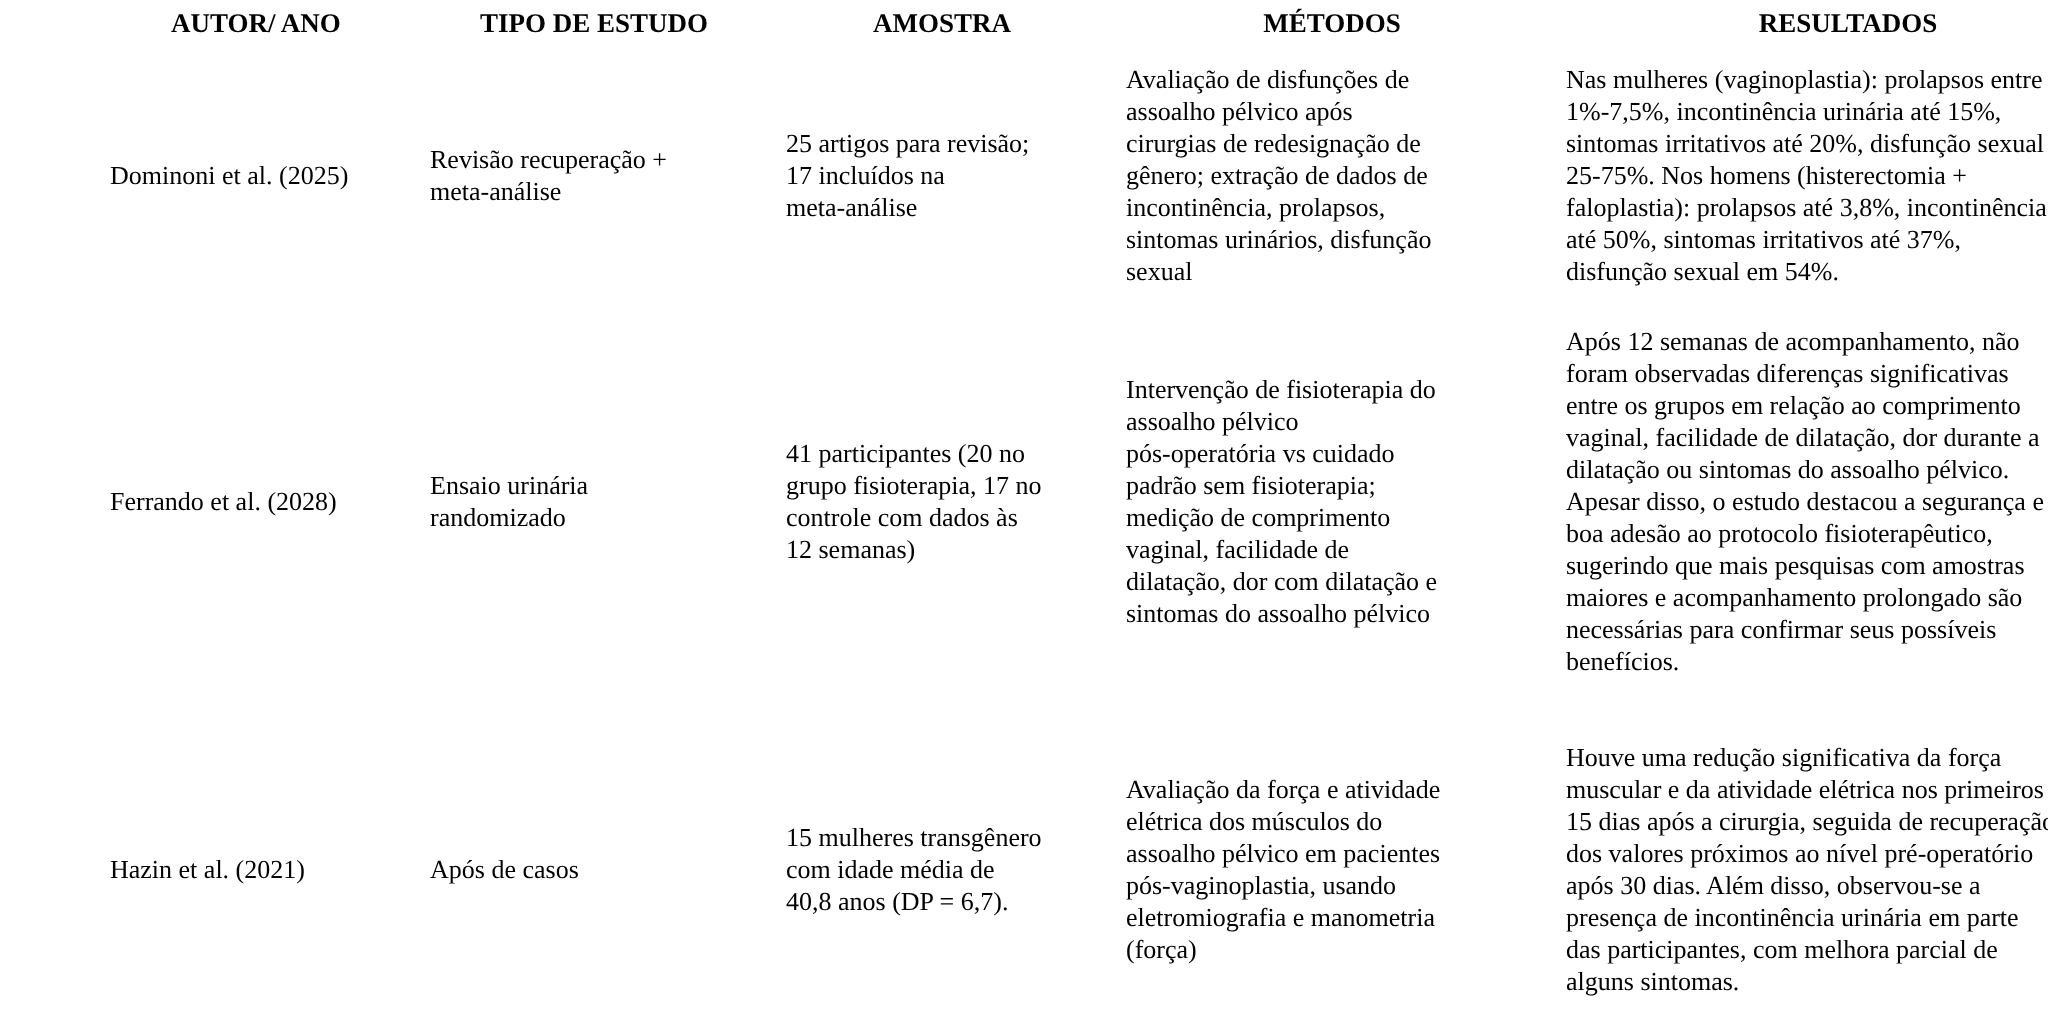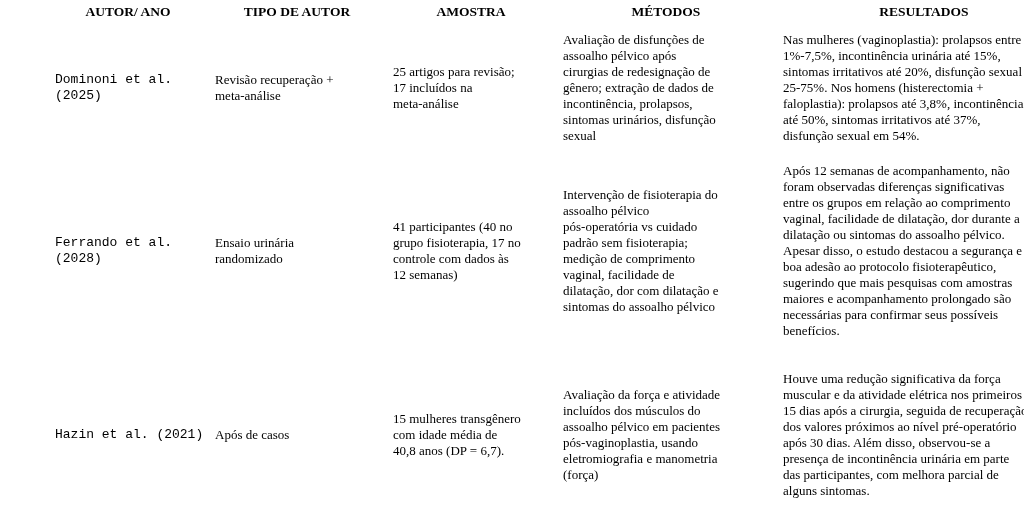--- a/index.html
+++ b/index.html
@@ -31,42 +31,42 @@
     overflow: visible;
   }
   table.studies td {
     font-size: 13px;
     line-height: 16px;
     vertical-align: middle;
     text-align: left;
     white-space: pre-line;
     padding: 0 4px 0 7px;
   }
-  td.col-autor   { padding-left: 9px; font-family: Liberation Mono, monospace; }
+  td.col-autor   { padding-left: 9px; }
   td.col-metodos { padding-left: 6px; }
   td.col-result  { padding-left: 3px; padding-right: 2px; }
   tr.row-1 { height: 124px; }
   tr.row-2 { height: 202px; }
   tr.row-3 { height: 166px; }
 </style>
 </head>
 <body>
 
 <table class="studies">
   <colgroup>
     <col style="width:160px">
     <col style="width:178px">
     <col style="width:170px">
     <col style="width:220px">
     <col style="width:296px">
   </colgroup>
   <thead>
     <tr>
       <th>AUTOR/ ANO</th>
-      <th>TIPO DE AUTOR</th>
+      <th>TIPO DE ESTUDO</th>
       <th>AMOSTRA</th>
       <th>MÉTODOS</th>
       <th>RESULTADOS</th>
     </tr>
   </thead>
   <tbody>
     <tr class="row-1">
       <td class="col-autor">Dominoni et al. (2025)</td>
       <td class="col-tipo">Revisão recuperação +
 meta-análise</td>
@@ -85,21 +85,21 @@
 sintomas irritativos até 20%, disfunção sexual
 25-75%. Nos homens (histerectomia +
 faloplastia): prolapsos até 3,8%, incontinência
 até 50%, sintomas irritativos até 37%,
 disfunção sexual em 54%.</td>
     </tr>
     <tr class="row-2">
       <td class="col-autor">Ferrando et al. (2028)</td>
       <td class="col-tipo">Ensaio urinária
 randomizado</td>
-      <td class="col-amostra">41 participantes (40 no
+      <td class="col-amostra">41 participantes (20 no
 grupo fisioterapia, 17 no
 controle com dados às
 12 semanas)</td>
       <td class="col-metodos">Intervenção de fisioterapia do
 assoalho pélvico
 pós-operatória vs cuidado
 padrão sem fisioterapia;
 medição de comprimento
 vaginal, facilidade de
 dilatação, dor com dilatação e
@@ -116,21 +116,21 @@
 necessárias para confirmar seus possíveis
 benefícios.</td>
     </tr>
     <tr class="row-3">
       <td class="col-autor">Hazin et al. (2021)</td>
       <td class="col-tipo">Após de casos</td>
       <td class="col-amostra">15 mulheres transgênero
 com idade média de
 40,8 anos (DP = 6,7).</td>
       <td class="col-metodos">Avaliação da força e atividade
-incluídos dos músculos do
+elétrica dos músculos do
 assoalho pélvico em pacientes
 pós-vaginoplastia, usando
 eletromiografia e manometria
 (força)</td>
       <td class="col-result">Houve uma redução significativa da força
 muscular e da atividade elétrica nos primeiros
 15 dias após a cirurgia, seguida de recuperação
 dos valores próximos ao nível pré-operatório
 após 30 dias. Além disso, observou-se a
 presença de incontinência urinária em parte

